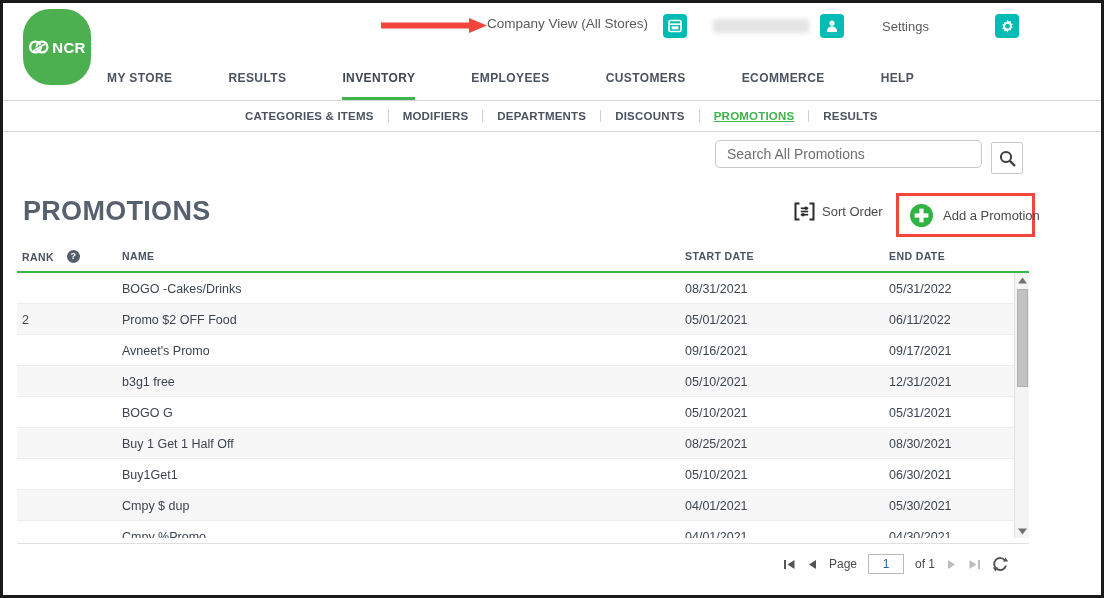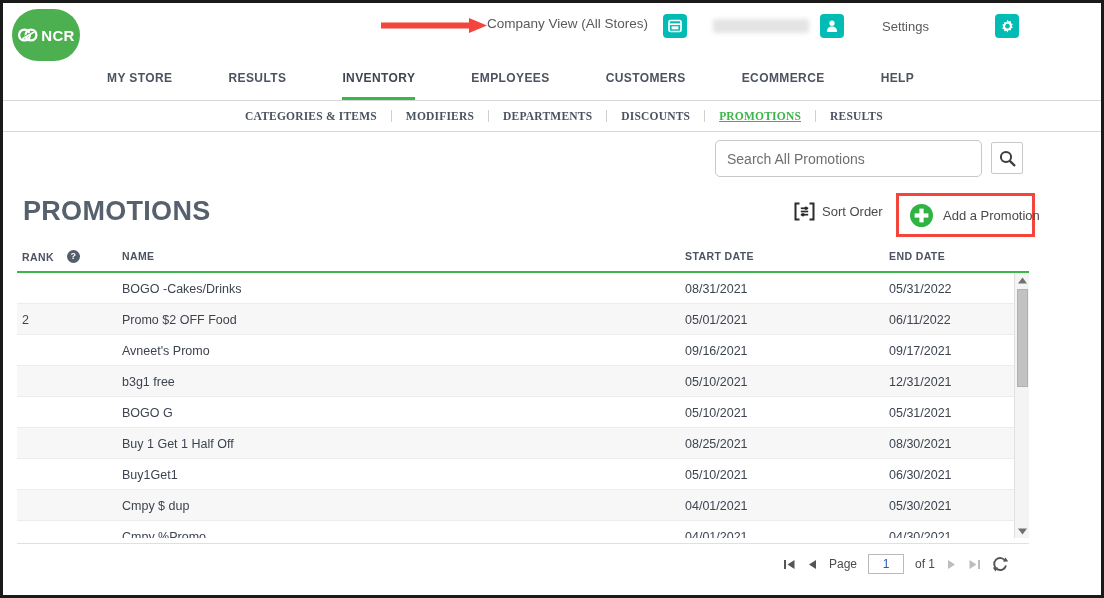--- a/index.html
+++ b/index.html
@@ -16,22 +16,22 @@
     border: 3px solid #1a1a1a;
     background: #ffffff;
     overflow: hidden;
   }
 
   
   .topbar {
     position: absolute; top: 0; left: 0; width: 1098px; height: 68px;
   }
   .logo {
-    position: absolute; left: 9px; top: 6px;
-    width: 68px; height: 52px;
+    position: absolute; left: 20px; top: 6px;
+    width: 68px; height: 76px;
     background: #4CAF50;
     display: flex; align-items: center; justify-content: center; border-radius: 27px;
   }
   .logo-inner { display: flex; align-items: center; gap: 2px; }
   .logo-rings { display: block; }
   .logo-word {
     color: #ffffff; font-size: 15px; font-weight: bold;
     letter-spacing: .3px; line-height: 1;
   }
 
@@ -84,30 +84,29 @@
   .subnav {
     position: absolute; top: 101px; left: 0; width: 1098px; height: 28px;
     border-bottom: 1px solid #d8d8d8;
   }
   .subnav ul { list-style: none; display: flex; padding-left: 242px; align-items: center; height: 24px; }
   .subnav li {
     font-size: 11.5px; font-weight: bold; letter-spacing: .2px;
     color: #4b5360; cursor: pointer;
     padding: 0 14px; border-right: 1px solid #cfcfcf;
     line-height: 12px;
-    font-family: Liberation Serif, serif;
   }
   .subnav li:first-child { padding-left: 0; }
   .subnav li:last-child { border-right: none; }
   .subnav li.active { color: #3DB54A; text-decoration: underline; }
 
   
   .search-wrap { position: absolute; top: 137px; left: 712px; display: flex; gap: 9px; }
   .search-input {
-    width: 267px; height: 37px;
+    width: 267px; height: 28px;
     border: 1px solid #c8c8c8; border-radius: 5px;
     padding: 0 11px; font-size: 14px; color: #6f6f6f;
     font-family: "Liberation Sans", sans-serif; background: #fff;
   }
   .search-input::placeholder { color: #6f6f6f; }
   .search-btn {
     width: 32px; height: 32px; margin-top: 2px;
     border: 1px solid #c8c8c8; background: #fff; border-radius: 2px;
     display: flex; align-items: center; justify-content: center; cursor: pointer;
   }

